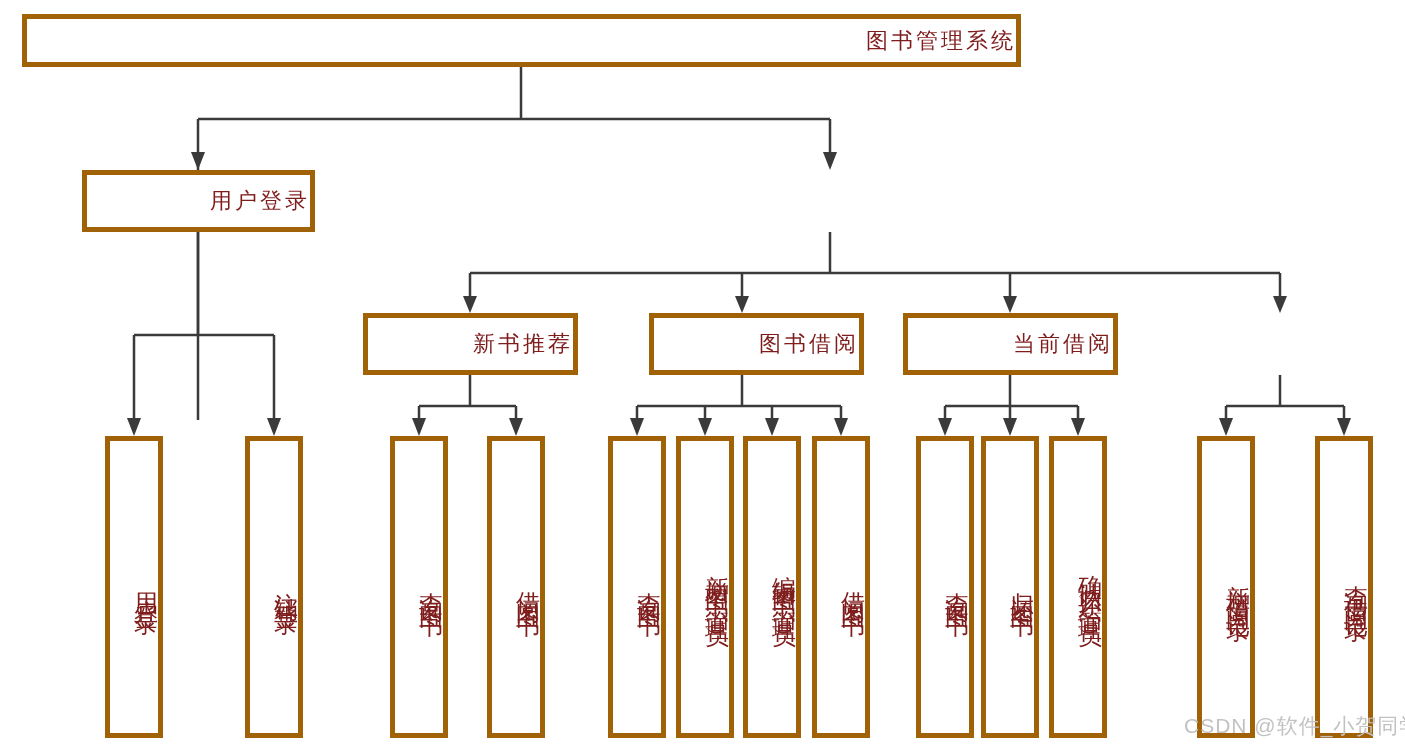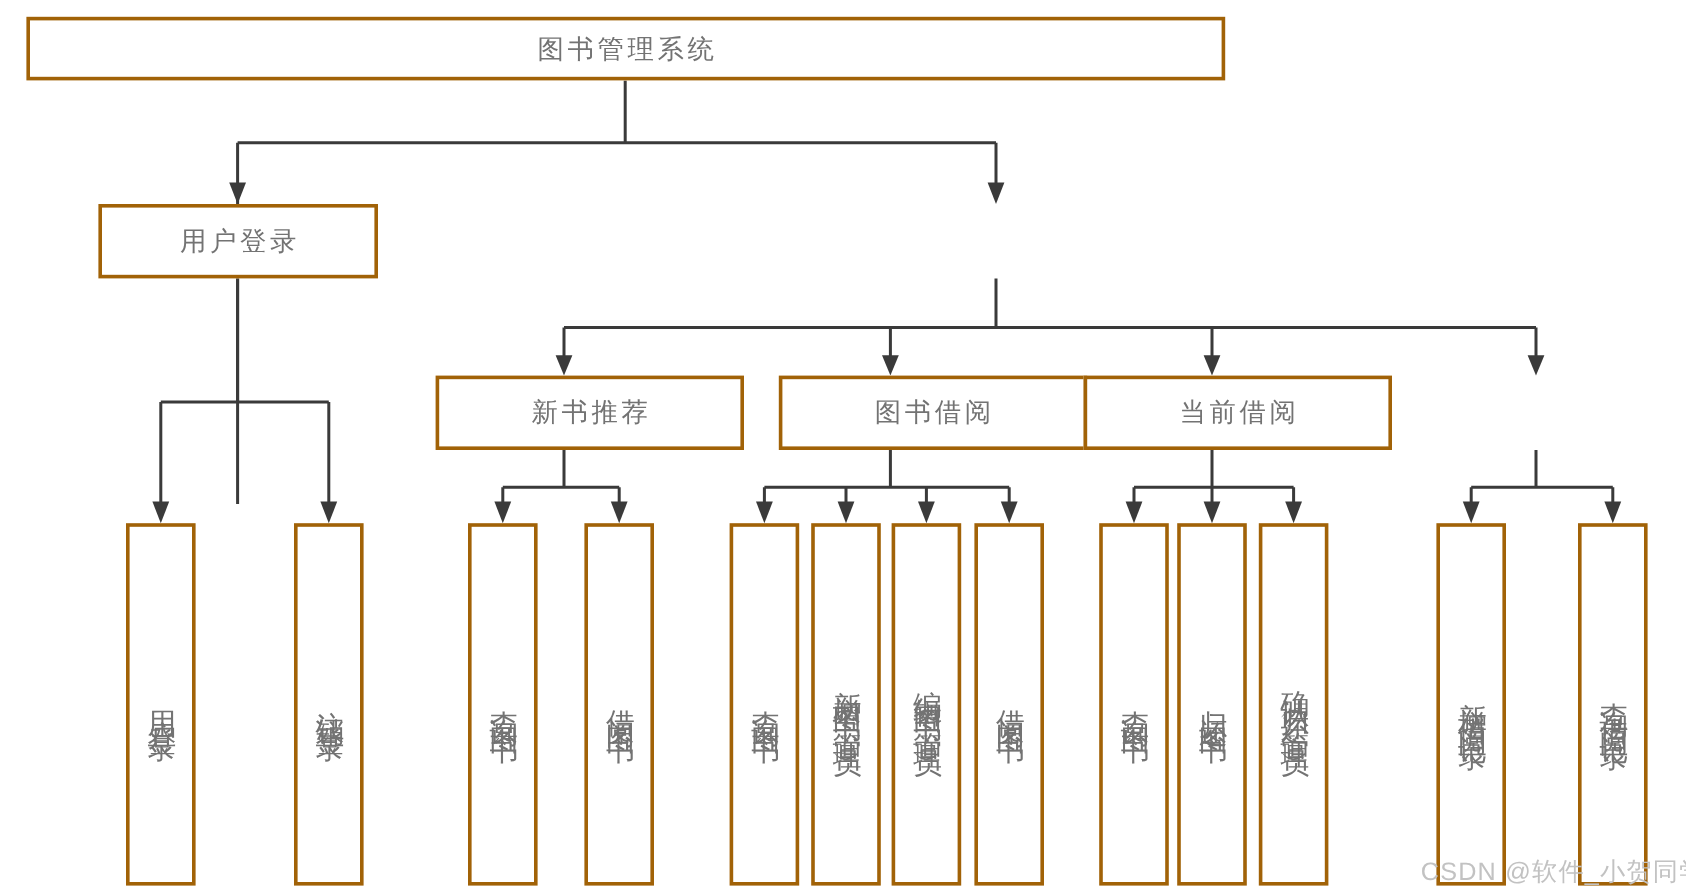--- a/index.html
+++ b/index.html
@@ -7,29 +7,29 @@
     position:relative;
     width:1405px;height:747px;
     background:#ffffff;
     font-family:"Liberation Sans","DejaVu Sans",sans-serif;
     overflow:hidden;
   }
   svg.wires{position:absolute;left:0;top:0;}
   .box{
     position:absolute;
     box-sizing:border-box;
-    border:3px solid #a16207;
+    border:5px solid #a16207;
     background:#ffffff;
-    display:flex;align-items:center;justify-content:center;
-    color:#737373;
+    display:flex;align-items:center;justify-content:flex-end;
+    color:#7f1d1d;
   }
   .h .lbl{font-size:22px;letter-spacing:3px;text-indent:3px;white-space:nowrap;}
   .root-box{left:22px;top:14px;width:999px;height:53px;}
   .lvl2{top:170px;width:233px;height:62px;}
-  .lvl3{top:313px;width:257px;height:62px;font-family:Liberation Serif, serif;}
+  .lvl3{top:313px;width:215px;height:62px;font-family:Liberation Serif, serif;}
   .leaf{top:436px;width:58px;height:302px;}
   .vlbl{
     writing-mode:vertical-rl;
     text-orientation:mixed;
     font-size:24px;
     letter-spacing:7px;
     line-height:1;
     white-space:nowrap;
   }
   .watermark{

